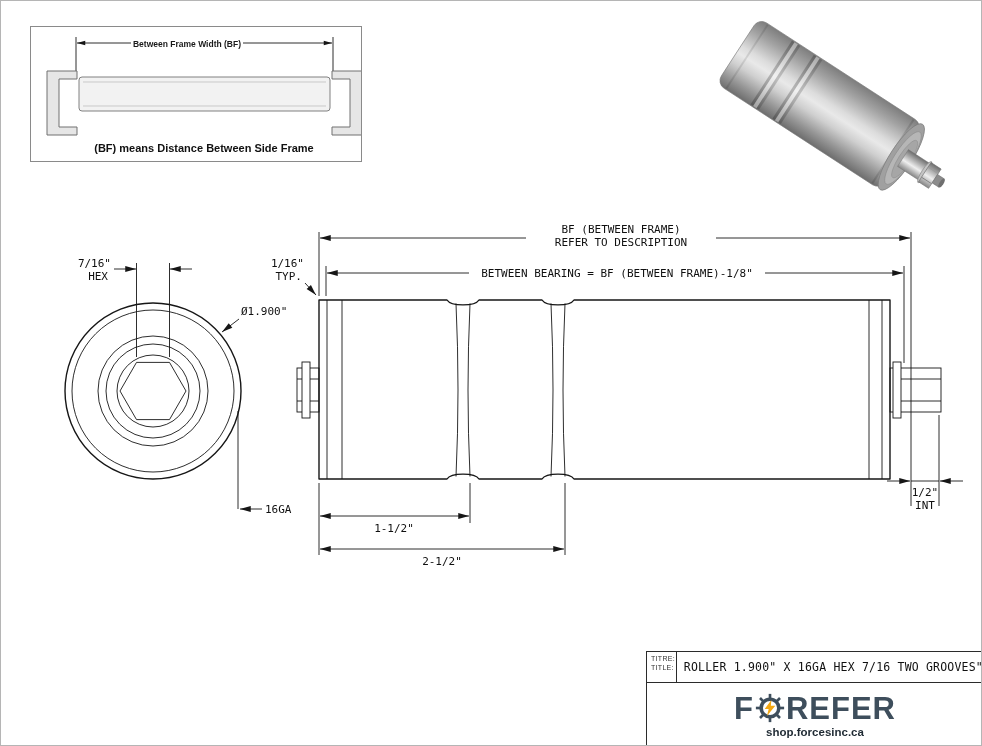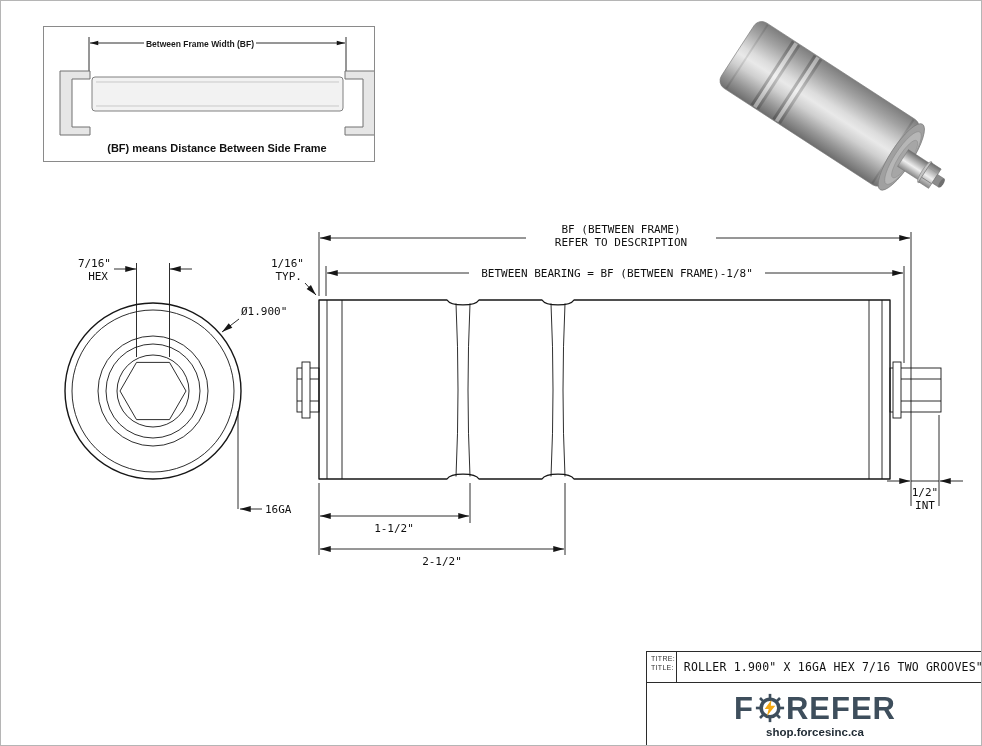--- a/index.html
+++ b/index.html
@@ -5,21 +5,21 @@
   html,body{margin:0;padding:0;background:#e9e9e9;}
   .canvas{position:relative;width:982px;height:746px;background:#ffffff;border:1px solid #b5b5b5;box-sizing:border-box;overflow:hidden;
           font-family:"Liberation Sans",sans-serif;}
   svg{display:block;}
   
   .ol{stroke:#161616;stroke-width:1.4;fill:none;stroke-linejoin:round;}
   .tl{stroke:#161616;stroke-width:0.9;fill:none;}
   .wh{stroke:#161616;stroke-width:0.9;fill:#ffffff;}
   text.cad{font-family:"DejaVu Sans Mono",monospace;font-size:11px;fill:#101010;}
   
-  .inset{position:absolute;left:42px;top:25px;width:332px;height:136px;border:1px solid #8a8a8a;background:#fff;box-sizing:border-box;}
+  .inset{position:absolute;left:29px;top:25px;width:332px;height:136px;border:1px solid #8a8a8a;background:#fff;box-sizing:border-box;}
   text.ins-dim{font-family:"Liberation Sans",sans-serif;font-size:8.5px;font-weight:bold;fill:#1a1a1a;}
   text.ins-cap{font-family:"Liberation Sans",sans-serif;font-size:11px;font-weight:bold;fill:#111;}
   
   .view3d{position:absolute;left:700px;top:5px;width:272px;height:186px;}
   
   .main-draw{position:absolute;left:0;top:0;}
   
   .title-block{position:absolute;left:645px;top:650px;width:337px;height:96px;box-sizing:border-box;
                border-top:1px solid #2b2b2b;border-left:1px solid #2b2b2b;background:#fff;}
   .tb-row1{display:flex;height:31px;border-bottom:1px solid #2b2b2b;box-sizing:border-box;}

